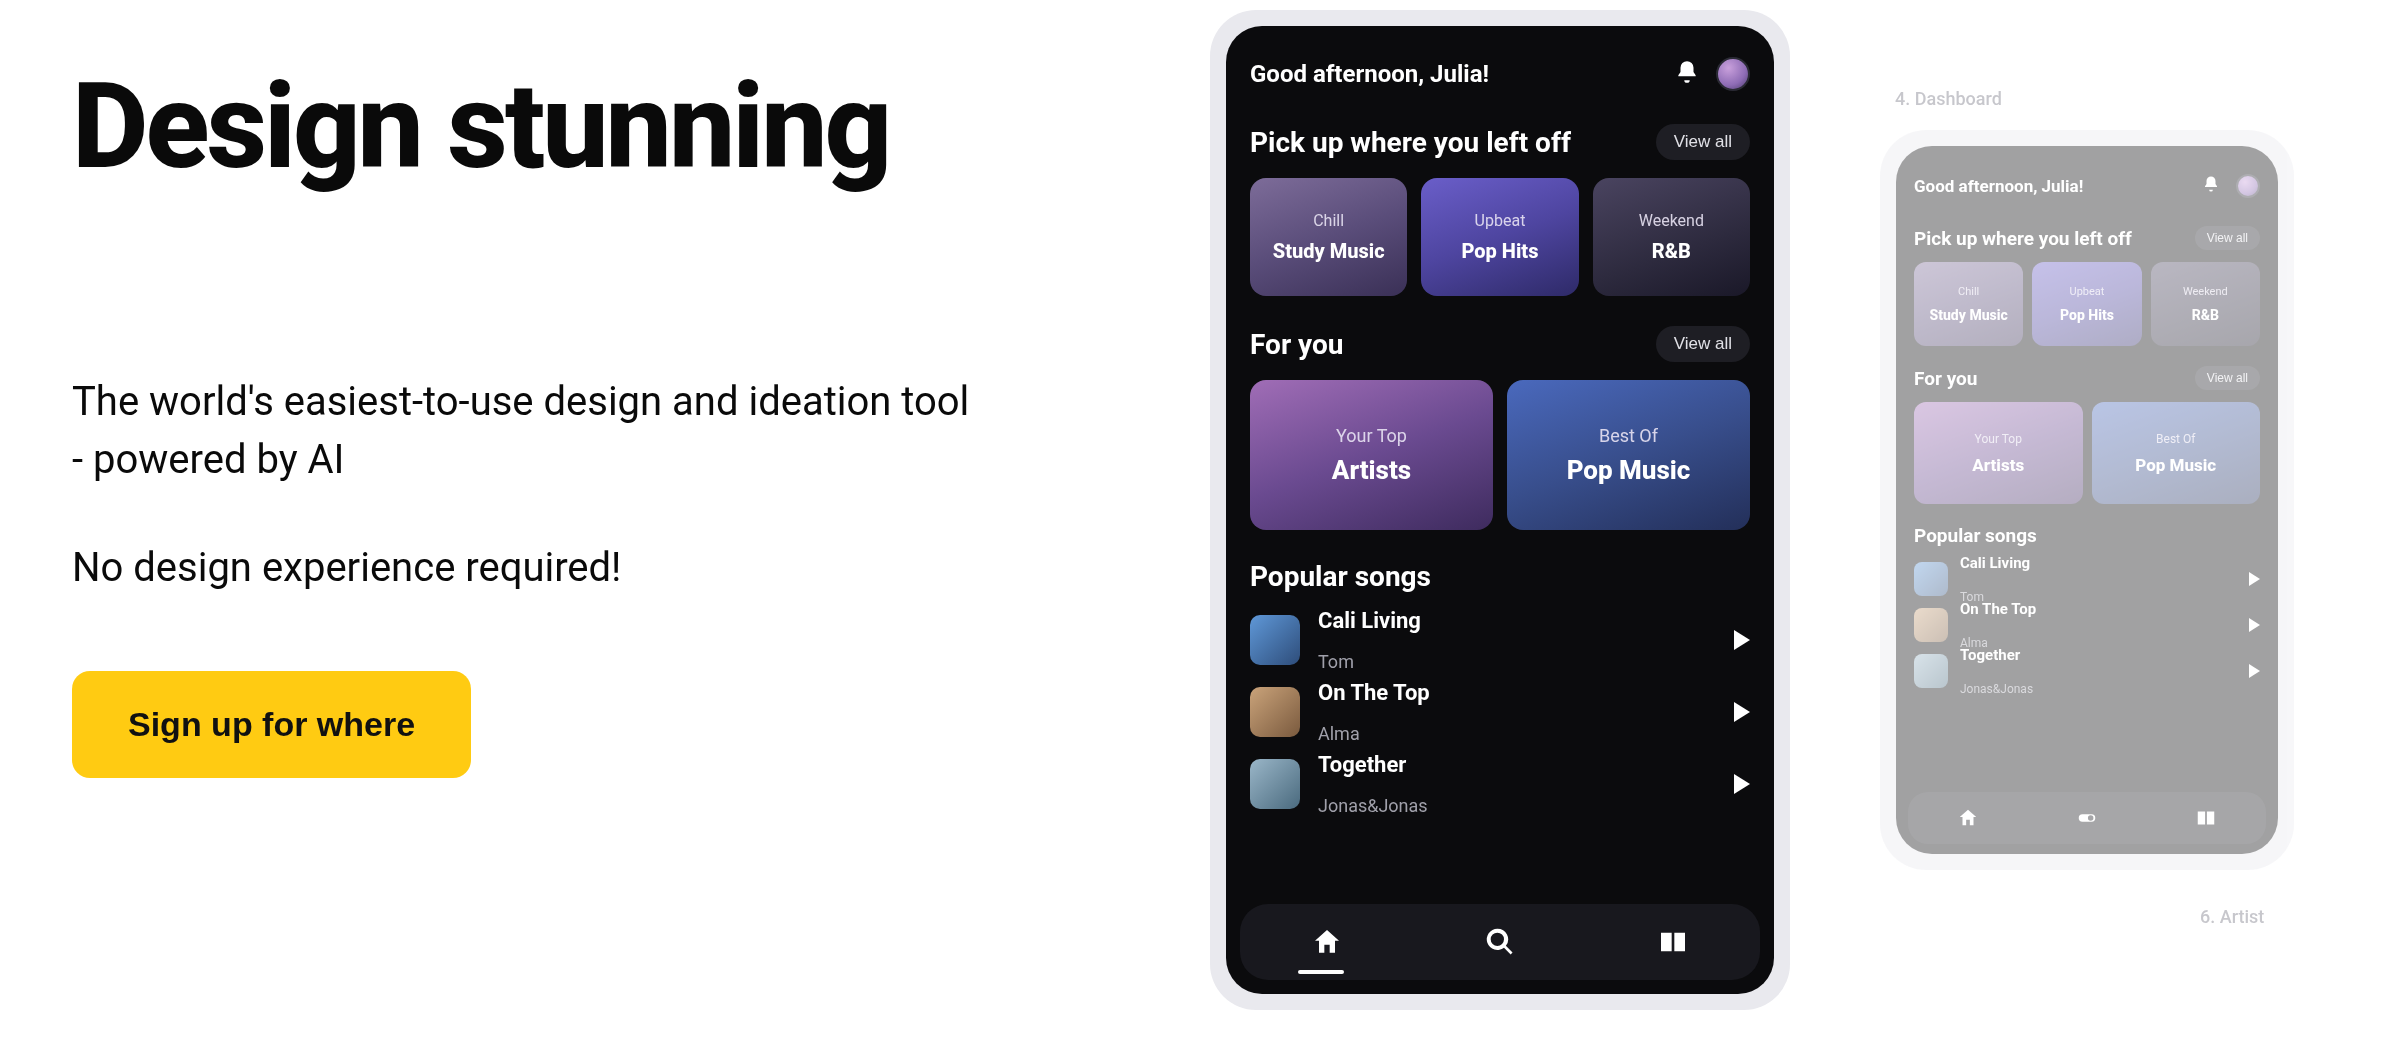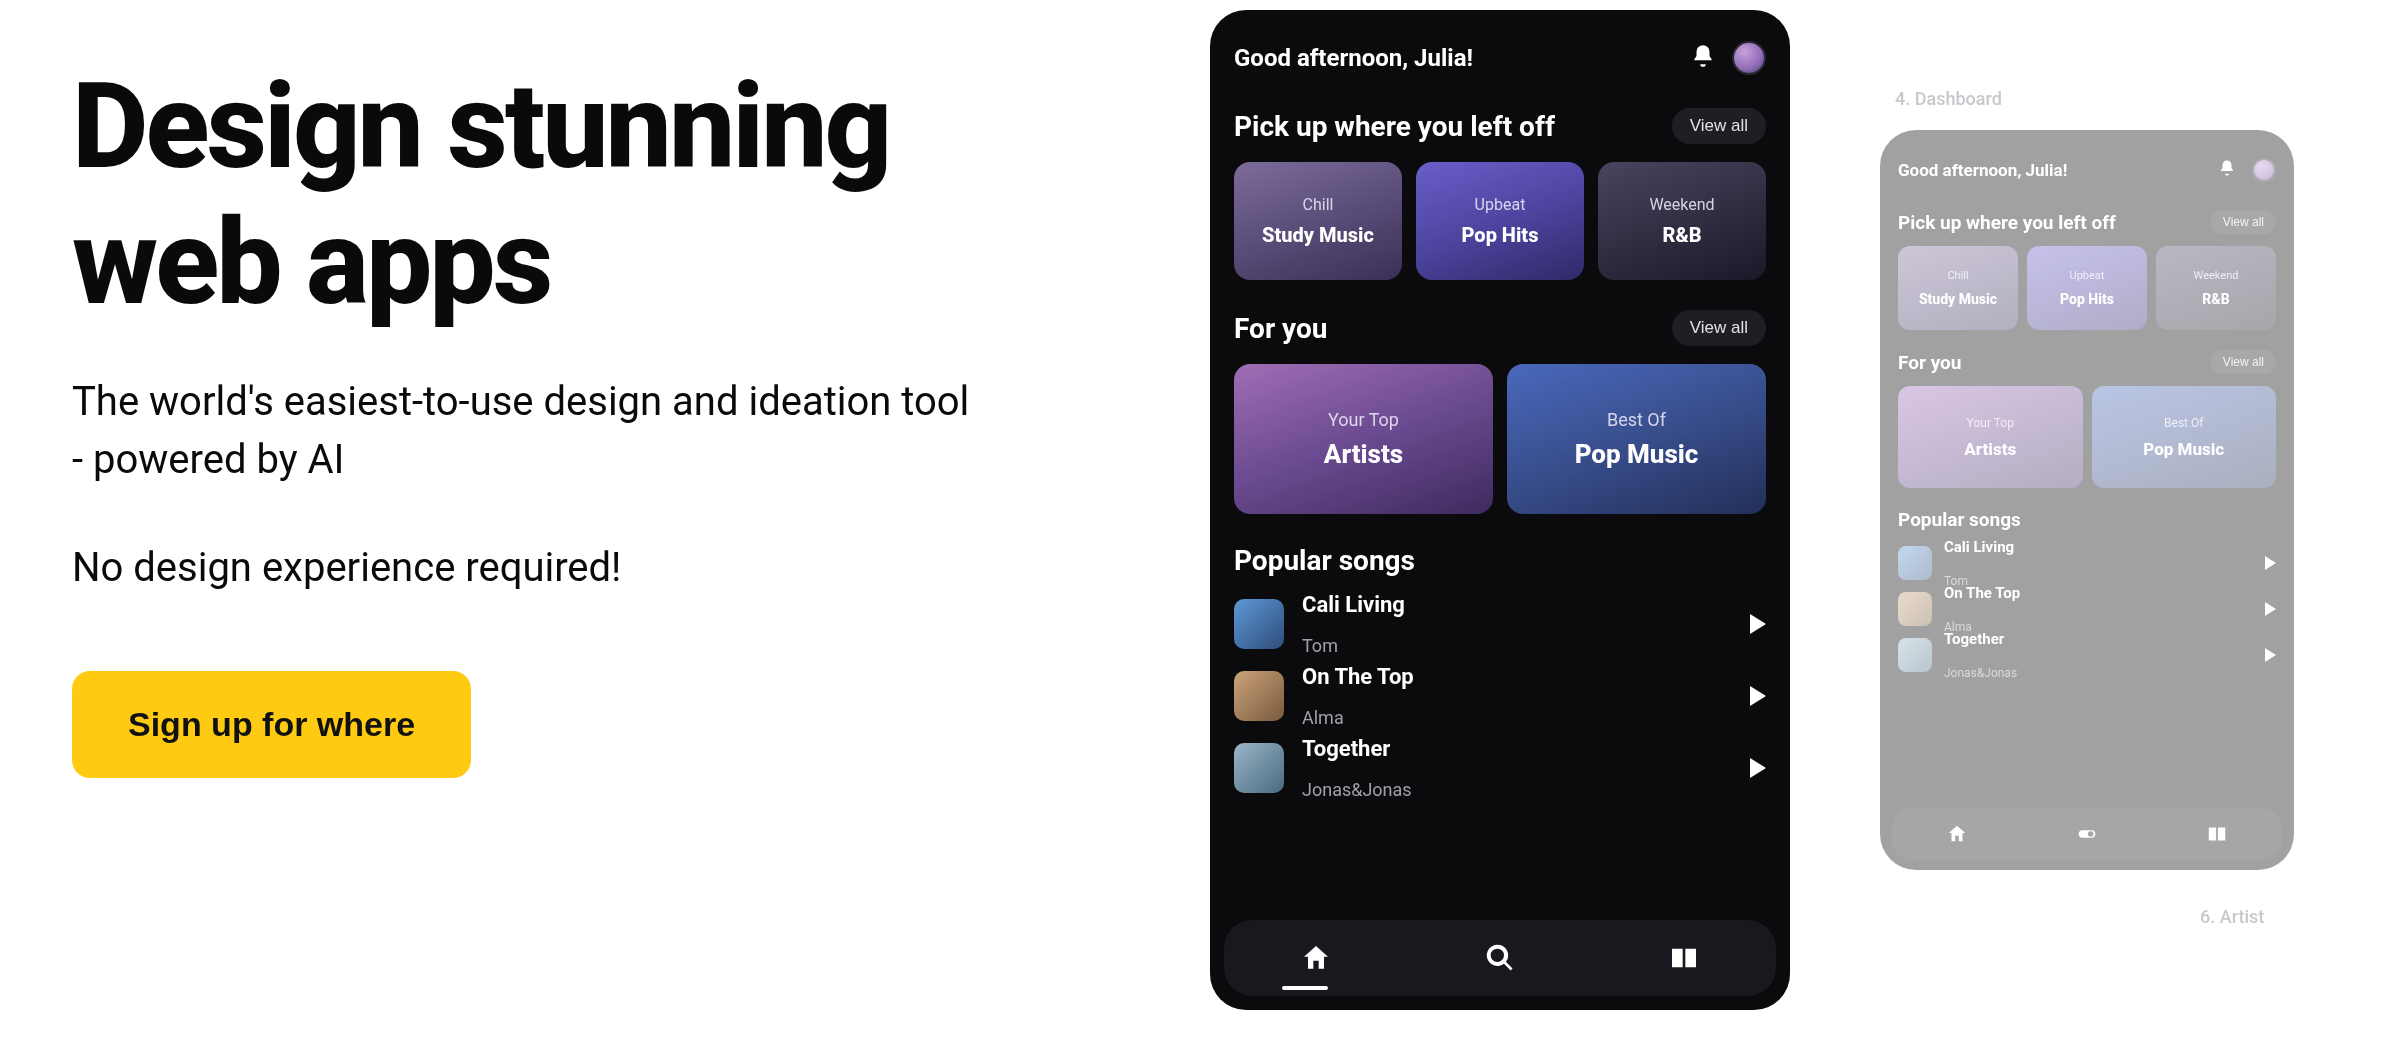--- a/index.html
+++ b/index.html
@@ -61,21 +61,21 @@
     position: absolute;
     left: 1210px;
     top: 10px;
     width: 1200px;
     height: 1030px;
   }
   .phone {
     position: absolute;
     border-radius: 46px;
     background: #e9e9ee;
-    padding: 0;
+    padding: 16px;
   }
   .phone.main { left: 0; top: 0; width: 580px; height: 1000px; }
   .phone.secondary { left: 670px; top: 120px; width: 414px; height: 740px; opacity: 0.38; transform: scale(1); }
   .phone .screen {
     width: 100%; height: 100%;
     background: #0b0b0d;
     border-radius: 36px;
     color: #fff;
     padding: 28px 24px 0 24px;
     overflow: hidden;
@@ -215,21 +215,21 @@
 
 </style>
 </head>
 <body>
 
 <div class="stage">
 
   <section class="hero">
     <h1>
       <span>Design stunning</span><br>
-      <span>web apps</span><br>
+      <br>
     </h1>
     <p class="lead">The world's easiest-to-use design and ideation tool - powered by AI</p>
     <p class="sub">No design experience required!</p>
     <button class="signup-btn">Sign up for where</button>
   </section>
 
   <div class="mockups">
 
     <div class="phone main">
       <div class="screen">

